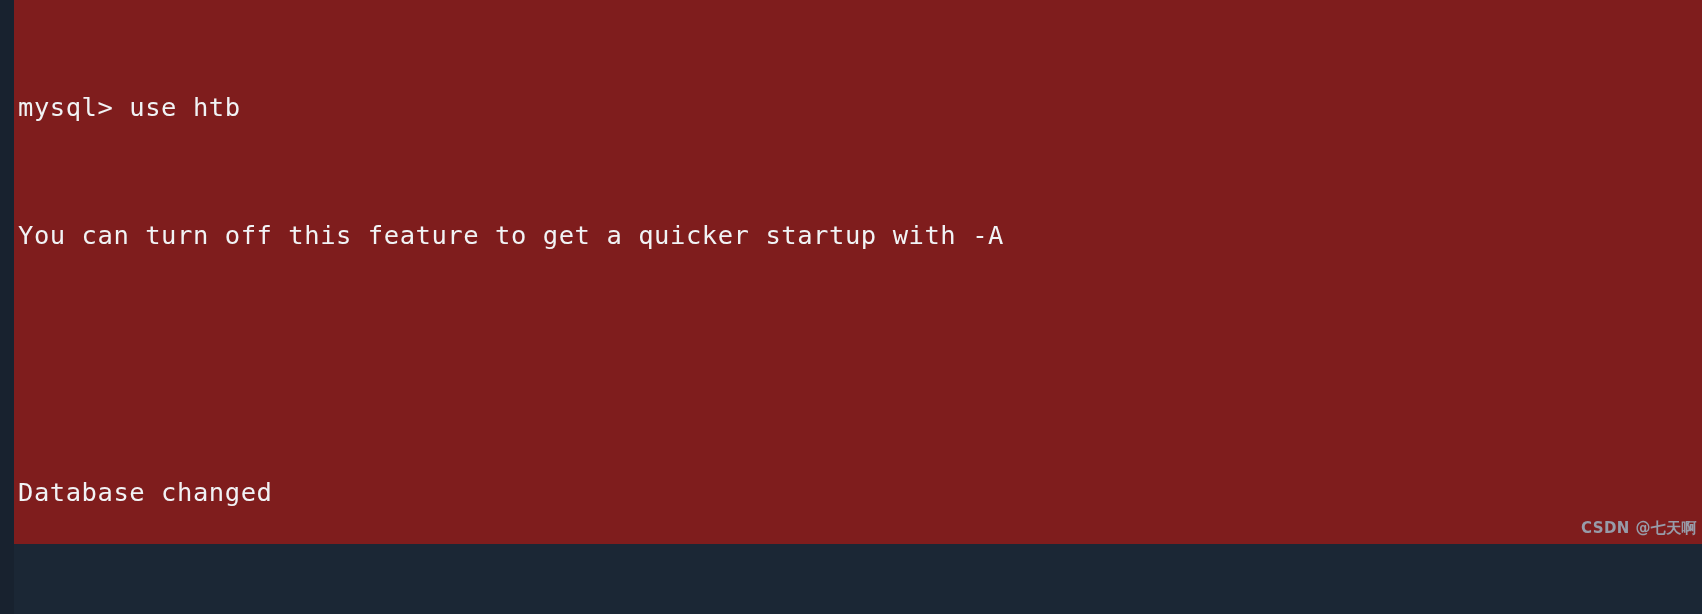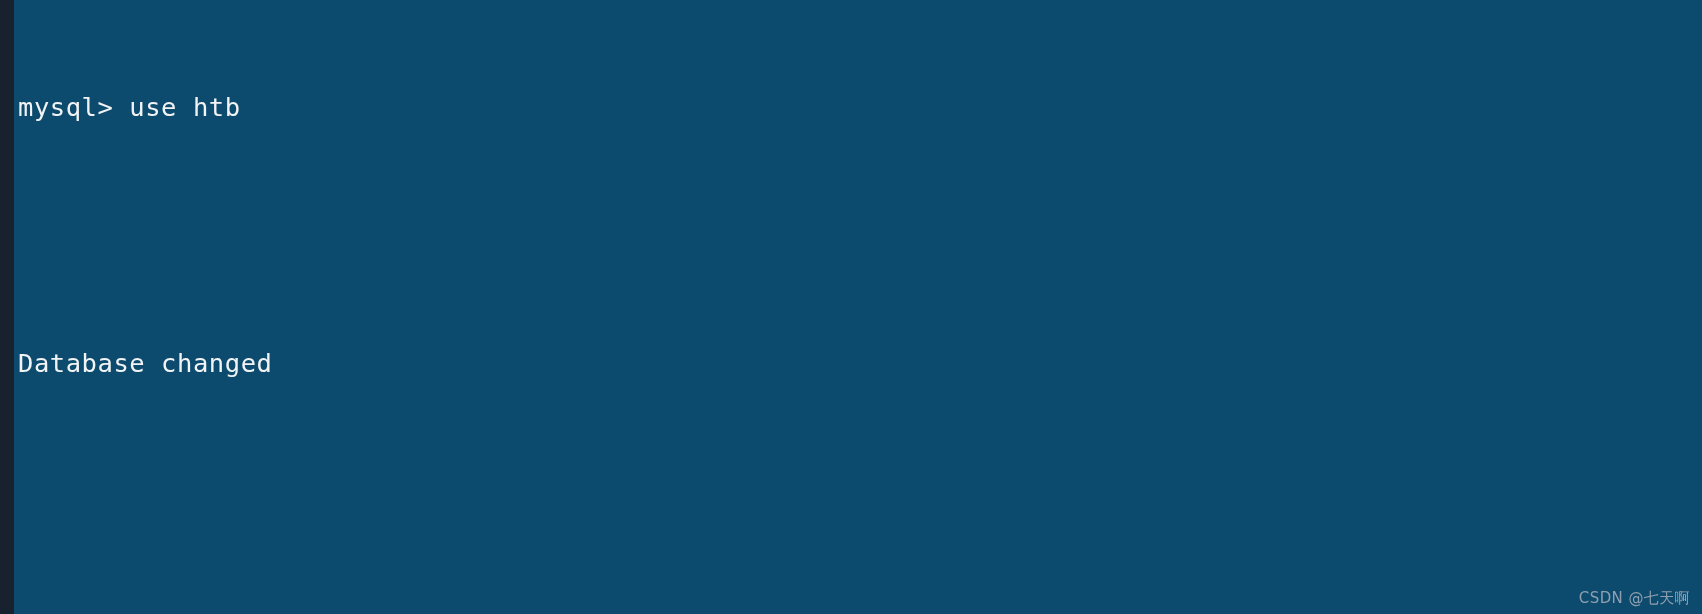--- a/index.html
+++ b/index.html
@@ -9,22 +9,22 @@
   body {
     width: 1702px;
     height: 614px;
     background: #1b2735;
     overflow: hidden;
     font-family: "DejaVu Sans Mono", "Liberation Mono", monospace;
   }
   #terminal {
     position: relative;
     width: 1702px;
-    height: 614px;
-    background: #0c4a6e;
+    height: 544px;
+    background: #7f1d1d;
     box-sizing: border-box;
   }
   
   #left-gutter {
     position: absolute;
     left: 0;
     top: 0;
     width: 14px;
     height: 614px;
     background: #18222f;
@@ -48,39 +48,41 @@
   .term-line {
     display: block;
     height: 42.8px;
     white-space: pre;
   }
   .term-line.blank {
     color: transparent;
   }
   #watermark {
     position: absolute;
-    right: 12px;
+    right: 5px;
     bottom: 6px;
     color: #9aa7b5;
     font-family: "DejaVu Sans", "Liberation Sans", sans-serif;
     font-size: 15px;
     letter-spacing: 0.4px;
     opacity: 0.92;
     white-space: pre;
+    font-weight: bold;
   }
 </style>
 </head>
 <body>
 
 <div id="terminal">
 
   <div id="left-gutter"></div>
 
   <div id="console-output">
     <span class="term-line">mysql&gt; use htb</span>
+    <span class="term-line">You can turn off this feature to get a quicker startup with -A</span>
     <span class="term-line blank"></span>
     <span class="term-line">Database changed</span>
     
     
     
     
     
     
     
     

